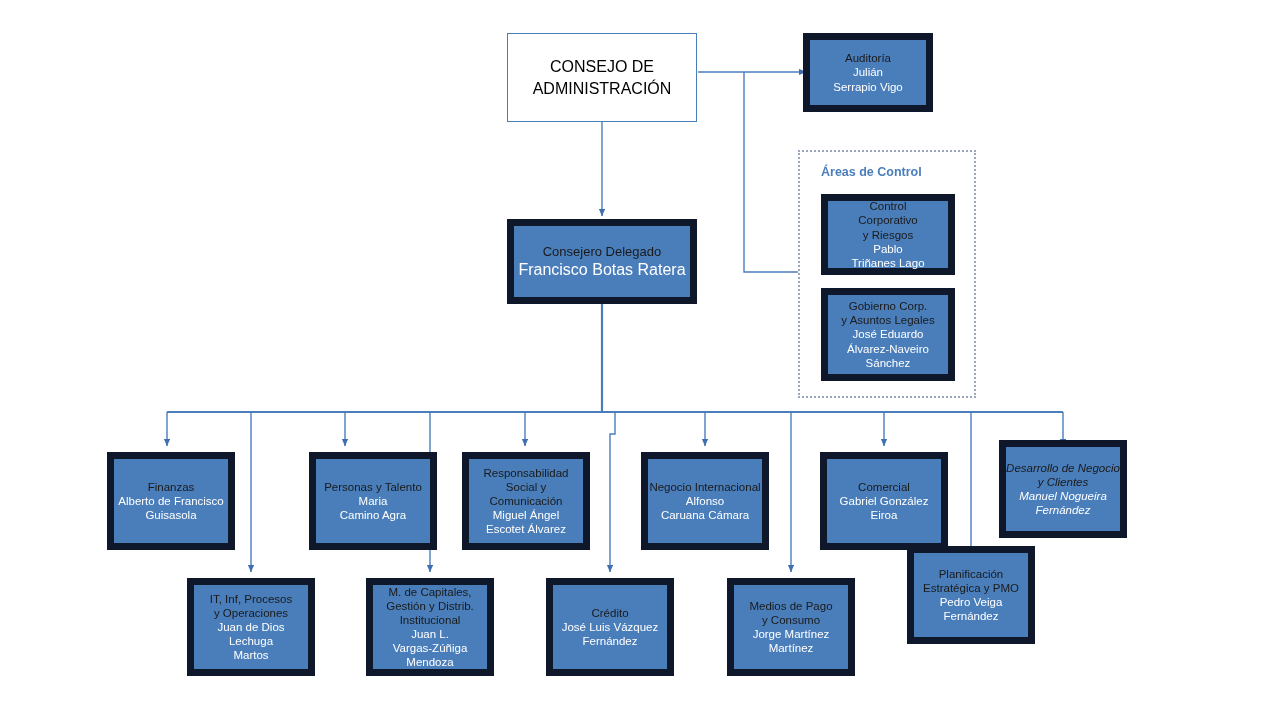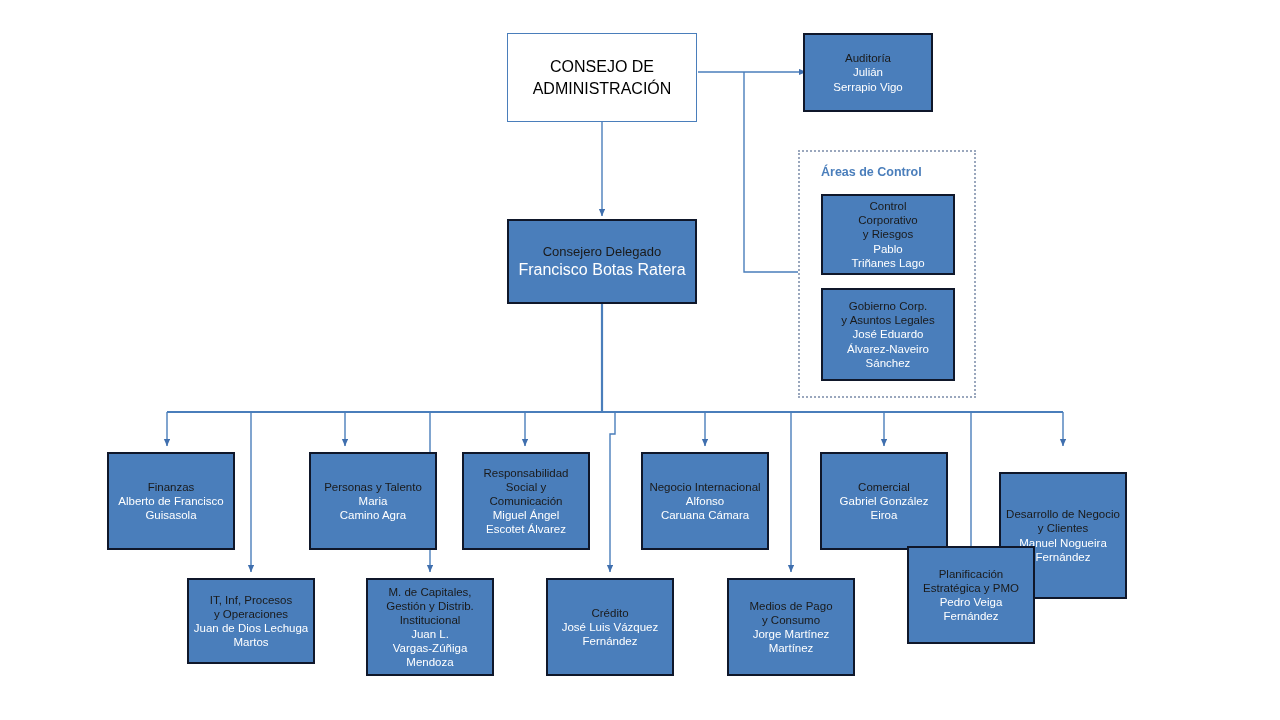--- a/index.html
+++ b/index.html
@@ -34,21 +34,21 @@
     display: flex;
     flex-direction: column;
     align-items: center;
     justify-content: center;
     text-align: center;
     line-height: 1.22;
     z-index: 3;
   }
   .node.filled {
     background: #4a7ebb;
-    border: 2px solid #0f172a;
+    border: 7px solid #0f172a;
   }
   .node.outline {
     background: #ffffff;
     border: 1px solid #4a7ebb;
   }
   .title-line {
     color: #1a1a1a;
     font-size: 11.5px;
   }
   .node.outline .title-line {
@@ -177,28 +177,28 @@
     <div class="person-line">Alfonso</div>
     <div class="person-line">Caruana Cámara</div>
   </div>
 
   <div class="node filled" style="left:820px; top:452px; width:128px; height:98px;">
     <div class="title-line">Comercial</div>
     <div class="person-line">Gabriel González</div>
     <div class="person-line">Eiroa</div>
   </div>
 
-  <div class="node filled" style="left:999px; top:472px; width:128px; height:127px;">
+  <div class="node filled" style="left:999px; top:440px; width:128px; height:98px;font-style:italic;">
     <div class="title-line">Desarrollo de Negocio</div>
     <div class="title-line">y Clientes</div>
     <div class="person-line">Manuel Nogueira</div>
     <div class="person-line">Fernández</div>
   </div>
 
-  <div class="node filled" style="left:187px; top:578px; width:128px; height:86px;">
+  <div class="node filled" style="left:187px; top:578px; width:128px; height:98px;">
     <div class="title-line">IT, Inf, Procesos</div>
     <div class="title-line">y Operaciones</div>
     <div class="person-line">Juan de Dios Lechuga</div>
     <div class="person-line">Martos</div>
   </div>
 
   <div class="node filled" style="left:366px; top:578px; width:128px; height:98px;">
     <div class="title-line">M. de Capitales,</div>
     <div class="title-line">Gestión y Distrib.</div>
     <div class="title-line">Institucional</div>

